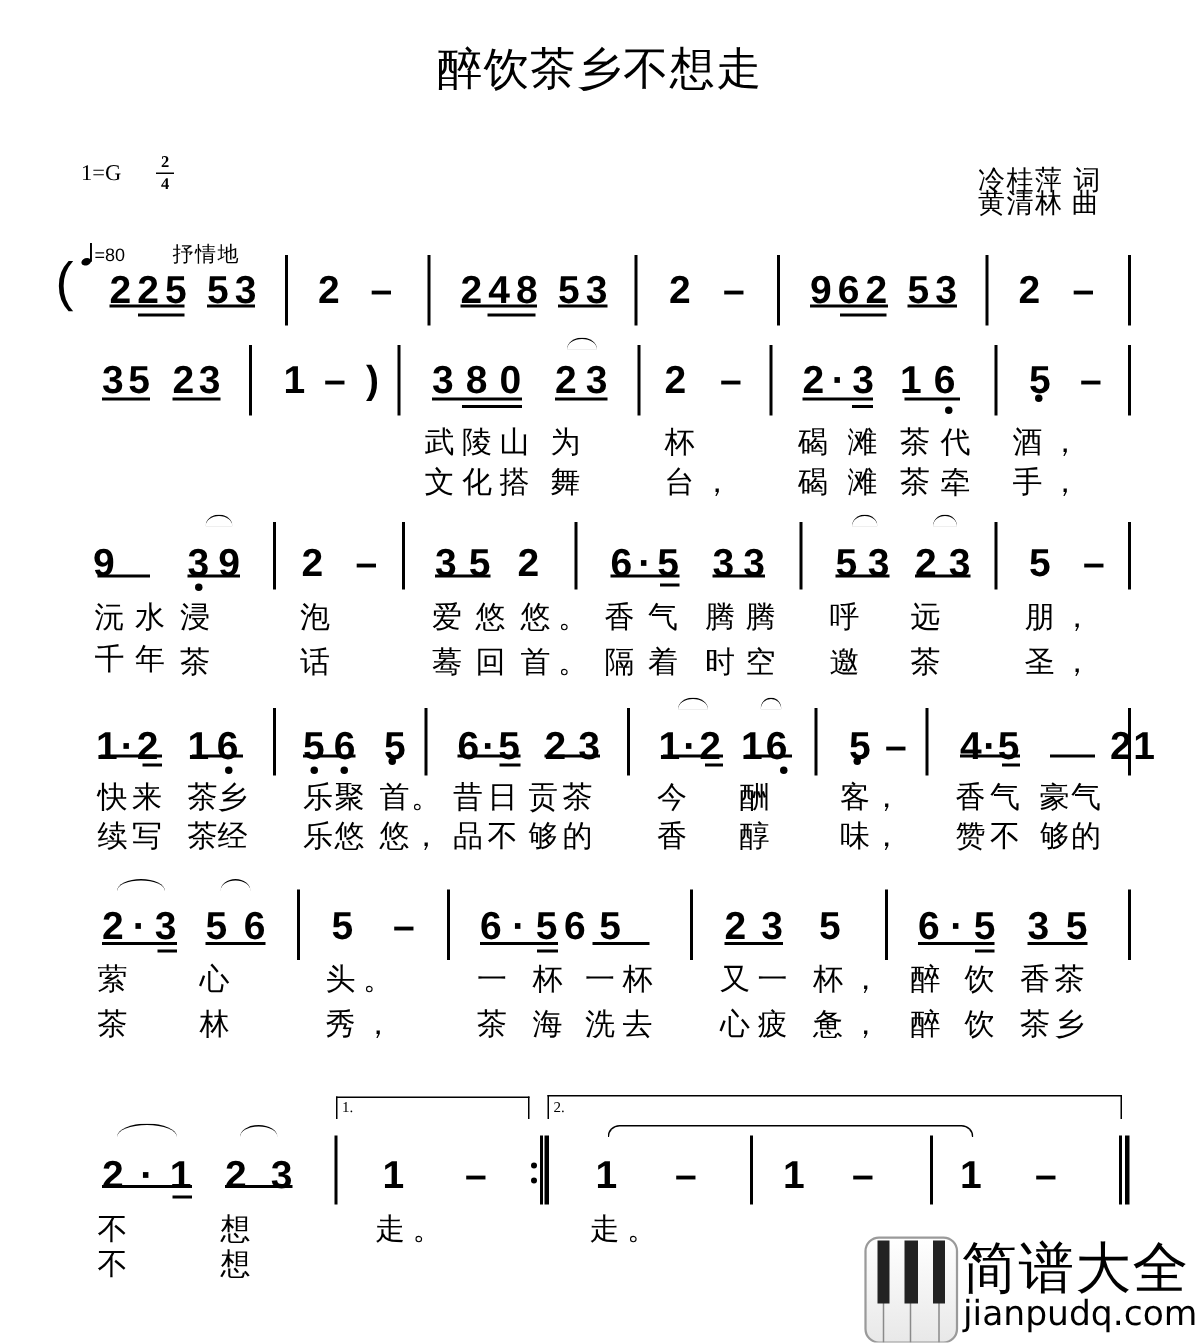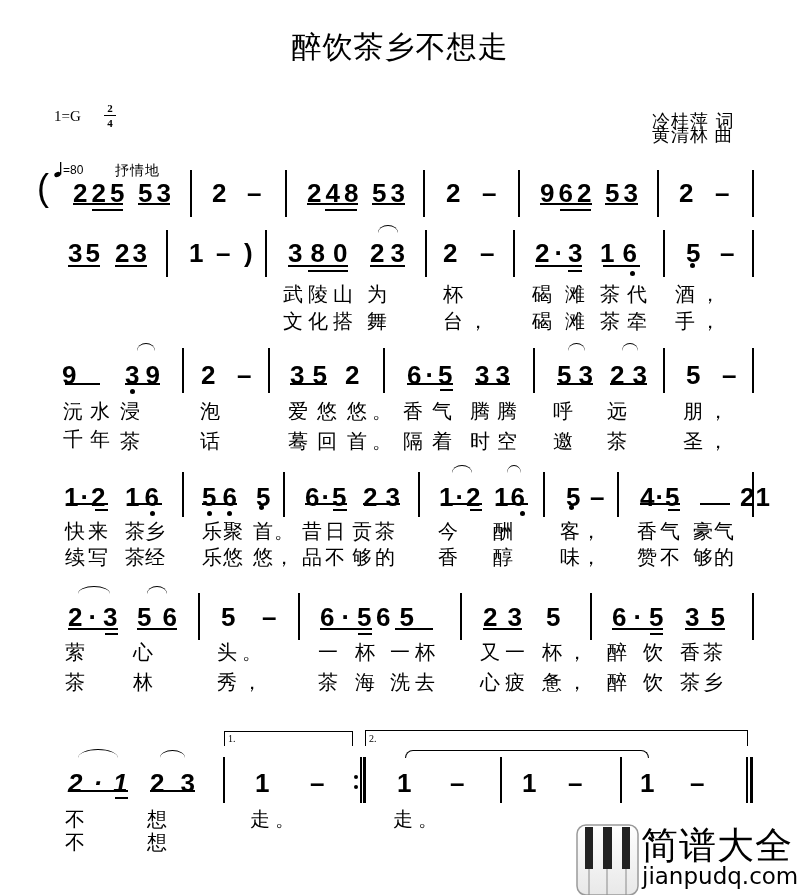--- a/index.html
+++ b/index.html
@@ -322,21 +322,21 @@
   <div class="ly" style="left:680px;top:672px;letter-spacing:3px;">茶乡</div>
 </div>
 
 <div>
 
   <div class="volta" style="left:224px;top:731px;width:127px;"></div>
   <div class="volta-label" style="left:228px;top:734px;">1.</div>
   <div class="volta" style="left:365px;top:730px;width:381px;height:15px;"></div>
   <div class="volta-label" style="left:369px;top:734px;">2.</div>
 
-  <div class="n" style="left:68px;top:770px;letter-spacing:11px;font-style:italic;">2·1</div>
+  <div class="n" style="left:68px;top:770px;letter-spacing:11px;">2·1</div>
   <div class="n" style="left:150px;top:770px;letter-spacing:16px;">23</div>
   <div class="bar" style="left:223px;top:757px;height:46px;"></div>
   <div class="n" style="left:255px;top:770px;">1</div>
   <div class="n" style="left:310px;top:770px;">–</div>
 
   <div>
     <div class="rdot" style="left:354px;top:775px;"></div>
     <div class="rdot" style="left:354px;top:785px;"></div>
     <div class="bar" style="left:360px;top:757px;height:46px;width:1.5px;"></div>
     <div class="bar" style="left:363px;top:757px;height:46px;width:3px;"></div>

